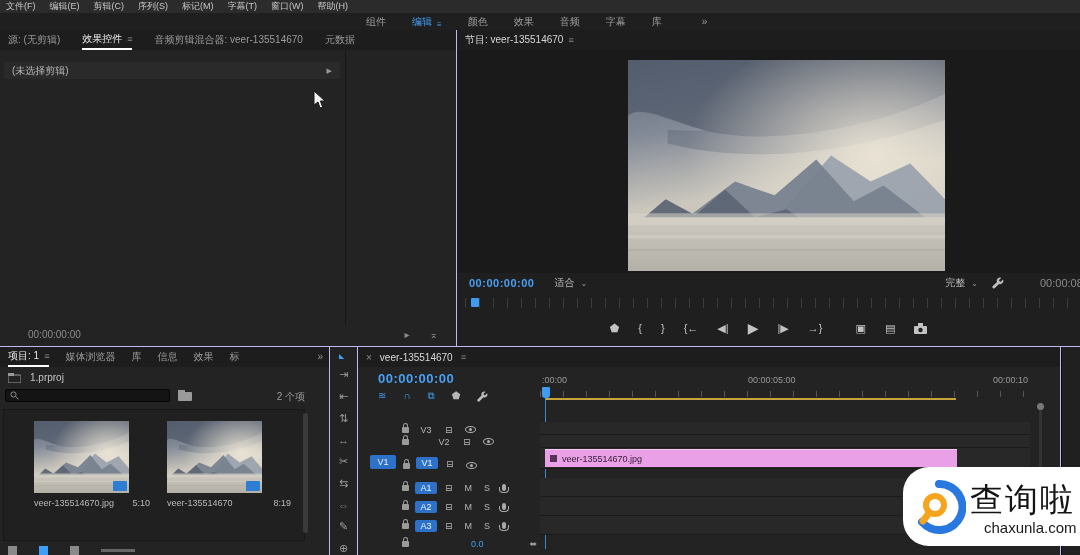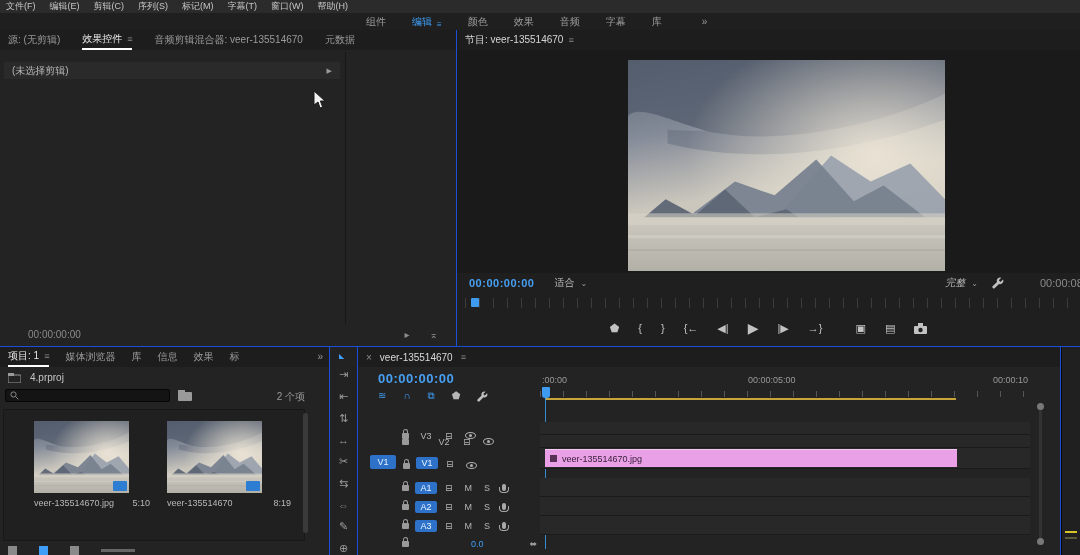--- a/index.html
+++ b/index.html
@@ -1,17 +1,17 @@
 <!DOCTYPE html>
 <html><head>
 <meta charset="utf-8">
 <style>
   * { margin:0; padding:0; box-sizing:border-box; }
   html,body { background:#000; }
-  #app { position:relative; width:1080px; height:555px; background:#1d4ed8;
+  #app { position:relative; width:1080px; height:555px; background:#c4b5fd;
          font-family:"Liberation Sans","DejaVu Sans",sans-serif; color:#c9c9c9;
          overflow:hidden; user-select:none; }
   .abs { position:absolute; }
   .panel { background:#232323; position:absolute; overflow:hidden; }
   .tabbar { position:absolute; left:0; right:0; top:0; height:20px; background:#1d1d1d;
             display:flex; align-items:center; gap:22px; padding:0 8px; font-size:10px; color:#9a9a9a; }
   .tab { display:flex; align-items:center; gap:5px; white-space:nowrap; }
   .tab.active { color:#e8e8e8; border-bottom:2px solid #ffffff; padding:2px 0 2px 0; }
   .pmenu { color:#8a8a8a; font-size:9px; }
   .tc-blue { color:#47a0f4; font-weight:bold; letter-spacing:.5px; }
@@ -151,21 +151,21 @@
       <svg class="abs" style="left:171px; top:10px;" width="317" height="211">
         <use href="#scene"></use>
       </svg>
     </div>
     <div class="abs" style="left:0; top:243px; width:623px; height:20px; display:flex; align-items:center;">
       <span class="tc-blue" style="margin-left:12px; font-size:11px;">00:00:00:00</span>
       <span class="dd" style="margin-left:20px;">
         <span>适合</span>
         <span class="caret">⌄</span>
       </span>
-      <span class="dd" style="margin-left:auto;font-style:italic;">
+      <span class="dd" style="margin-left:auto;">
         <span>完整</span>
         <span class="caret">⌄</span>
       </span>
       <svg style="margin-left:14px;" width="12" height="12" viewBox="0 0 12 12">
         <path d="M11 2.5 L8.5 5 6.8 3.3 9.3 0.8 A3.2 3.2 0 0 0 5 4.9 L0.8 9.1 A1.4 1.4 0 0 0 2.8 11.1 L7 6.9 A3.2 3.2 0 0 0 11 2.5 Z" fill="#bfbfbf"></path>
       </svg>
       <span class="tc-grey" style="margin-left:12px; font-size:11px; width:64px; overflow:hidden; white-space:nowrap;">00:00:08</span>
     </div>
     <div class="abs scrubticks" style="left:8px; right:8px; top:268px; height:10px;">
       <span class="abs" style="left:6px; top:0; width:8px; height:9px; background:#3e9bf0; border-radius:1px;"></span>
@@ -200,21 +200,21 @@
       <span class="tab">信息</span>
       <span class="tab">效果</span>
       <span class="tab">标</span>
       <span class="abs" style="right:6px; top:4px;">»</span>
     </div>
     <div class="abs" style="left:8px; top:25px; display:flex; align-items:center; gap:9px; font-size:10px; color:#c4c4c4;">
       <svg width="13" height="10">
         <rect x="0" y="2" width="13" height="8" rx="1" fill="none" stroke="#9a9a9a"></rect>
           <rect x="0" y="0" width="6" height="3" fill="#9a9a9a"></rect>
       </svg>
-      <span>4.prproj</span>
+      <span>1.prproj</span>
     </div>
     <div class="abs" style="left:5px; top:42px; width:165px; height:13px; background:#141414; border:1px solid #060606; border-radius:2px; display:flex; align-items:center; padding:0 4px;">
       <svg width="9" height="9">
         <circle cx="3.5" cy="3.5" r="2.6" fill="none" stroke="#8a8a8a"></circle>
           <line x1="5.6" y1="5.6" x2="8.4" y2="8.4" stroke="#8a8a8a"></line>
       </svg>
     </div>
     <svg class="abs" style="left:178px; top:43px;" width="14" height="11">
       <rect x="0" y="2" width="14" height="9" rx="1" fill="#9a9a9a"></rect>
         <rect x="0" y="0" width="7" height="3" fill="#9a9a9a"></rect>
@@ -300,21 +300,21 @@
     <div class="lane" style="top:101px; height:21px;">
       <div class="abs" style="left:5px; top:1px; width:412px; height:18px; background:#e9a0e6; border-top:1px solid #f4c9f1; display:flex; align-items:center; gap:5px; padding:0 5px; overflow:hidden;">
         <span style="width:7px; height:7px; background:#5a3156; display:inline-block;"></span>
         <span style="font-size:9px; color:#38203a; white-space:nowrap;">veer-135514670.jpg</span>
       </div>
     </div>
     <div class="lane" style="top:131px; height:19px;"></div>
     <div class="lane" style="top:150px; height:19px;"></div>
     <div class="lane" style="top:169px; height:19px;"></div>
 
-    <div class="trow" style="top:82px; height:13px;">
+    <div class="trow" style="top:76px; height:13px;">
       <span class="lock" style="margin-left:44px;"></span>
       <span class="tname" style="margin-left:6px;">V3</span>
       <span style="margin-left:8px;">⊟</span>
       <span class="eye" style="margin-left:12px;"></span>
     </div>
     <div class="trow" style="top:88px; height:13px;">
       <span class="lock" style="margin-left:44px;"></span>
       <span class="tname" style="margin-left:24px;">V2</span>
       <span style="margin-left:8px;">⊟</span>
       <span class="eye" style="margin-left:12px;"></span>
@@ -361,14 +361,25 @@
     <div class="abs" style="right:18px; top:56px; bottom:10px; width:3px; background:#333; border-radius:2px;"></div>
     <span class="knob" style="right:16px; top:56px; left:auto;"></span>
     <span class="knob" style="right:16px; bottom:10px; left:auto; top:auto;"></span>
   </div>
 
   <div class="panel" style="left:1061px; top:347px; width:19px; height:208px; background:#202020; border-left:1px solid #0a0a0a;">
     <span class="abs" style="left:3px; bottom:22px; width:12px; height:2px; background:#d6c42a;"></span>
     <span class="abs" style="left:3px; bottom:16px; width:12px; height:2px; background:#5a5a3a;"></span>
   </div>
 
+  <div class="abs" style="left:903px; top:467px; width:177px; height:79px; background:#fff; border-radius:26px 0 0 26px; display:flex; align-items:center; z-index:50;">
+    <svg style="margin-left:9px;" width="54" height="54" viewBox="0 0 54 54">
+      <path d="M27 4 A23 23 0 1 1 10 42" fill="none" stroke="#2878e0" stroke-width="8" stroke-linecap="round"></path>
+      <circle cx="23" cy="25" r="9" fill="none" stroke="#f5a41f" stroke-width="6"></circle>
+      <line x1="17" y1="33" x2="11" y2="41" stroke="#f5a41f" stroke-width="7" stroke-linecap="round"></line>
+    </svg>
+    <div style="margin-left:4px; display:flex; flex-direction:column; align-items:flex-start;">
+      <span class="wm-title">查询啦</span>
+      <span class="wm-domain" style="margin-left:14px; margin-top:-4px;">chaxunla.com</span>
+    </div>
+  </div>
 
 </div>
 
 </body></html>

